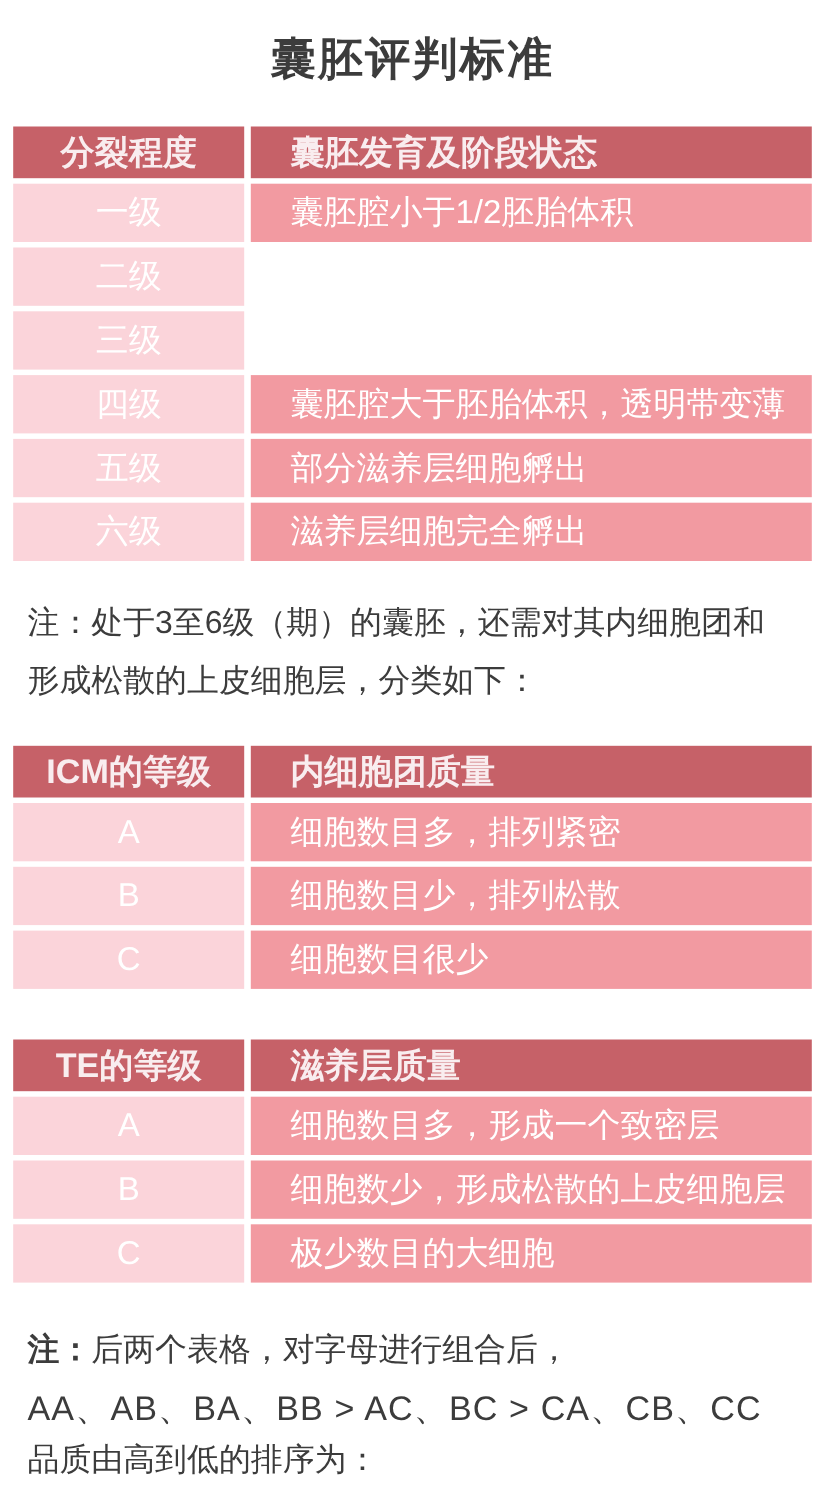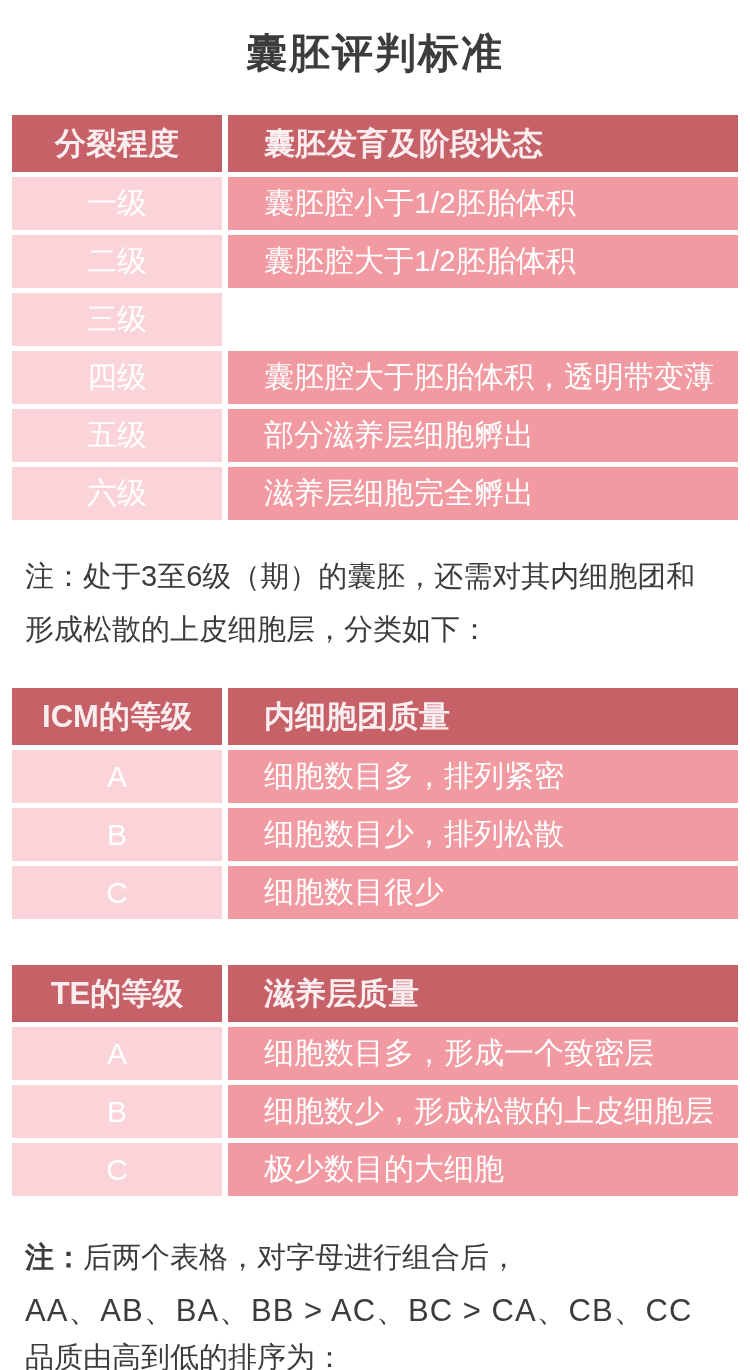--- a/index.html
+++ b/index.html
@@ -39,21 +39,21 @@
     margin-bottom:5px;
   }
   .row:last-child{margin-bottom:0;}
   .cell{
     display:flex;
     align-items:center;
     color:var(--cell-text);
     font-size:30px;
   }
   .row.header .cell{
-    height:57px;
+    height:47px;
     background:var(--header-bg);
     color:var(--header-text);
     font-weight:bold;
     font-size:31px;
   }
   .row.body .cell{height:53px;}
   .cell.label{
     justify-content:center;
     background:var(--label-cell-bg);
   }
@@ -90,21 +90,20 @@
   <div class="row header">
     <div class="cell label">分裂程度</div>
     <div class="cell value">囊胚发育及阶段状态</div>
   </div>
   <div class="row body">
     <div class="cell label">一级</div>
     <div class="cell value">囊胚腔小于1/2胚胎体积</div>
   </div>
   <div class="row body">
     <div class="cell label">二级</div>
-    <div class="cell value">囊胚腔大于1/2胚胎体积</div>
   </div>
   <div class="row body">
     <div class="cell label">三级</div>
   </div>
   <div class="row body">
     <div class="cell label">四级</div>
     <div class="cell value">囊胚腔大于胚胎体积，透明带变薄</div>
   </div>
   <div class="row body">
     <div class="cell label">五级</div>

